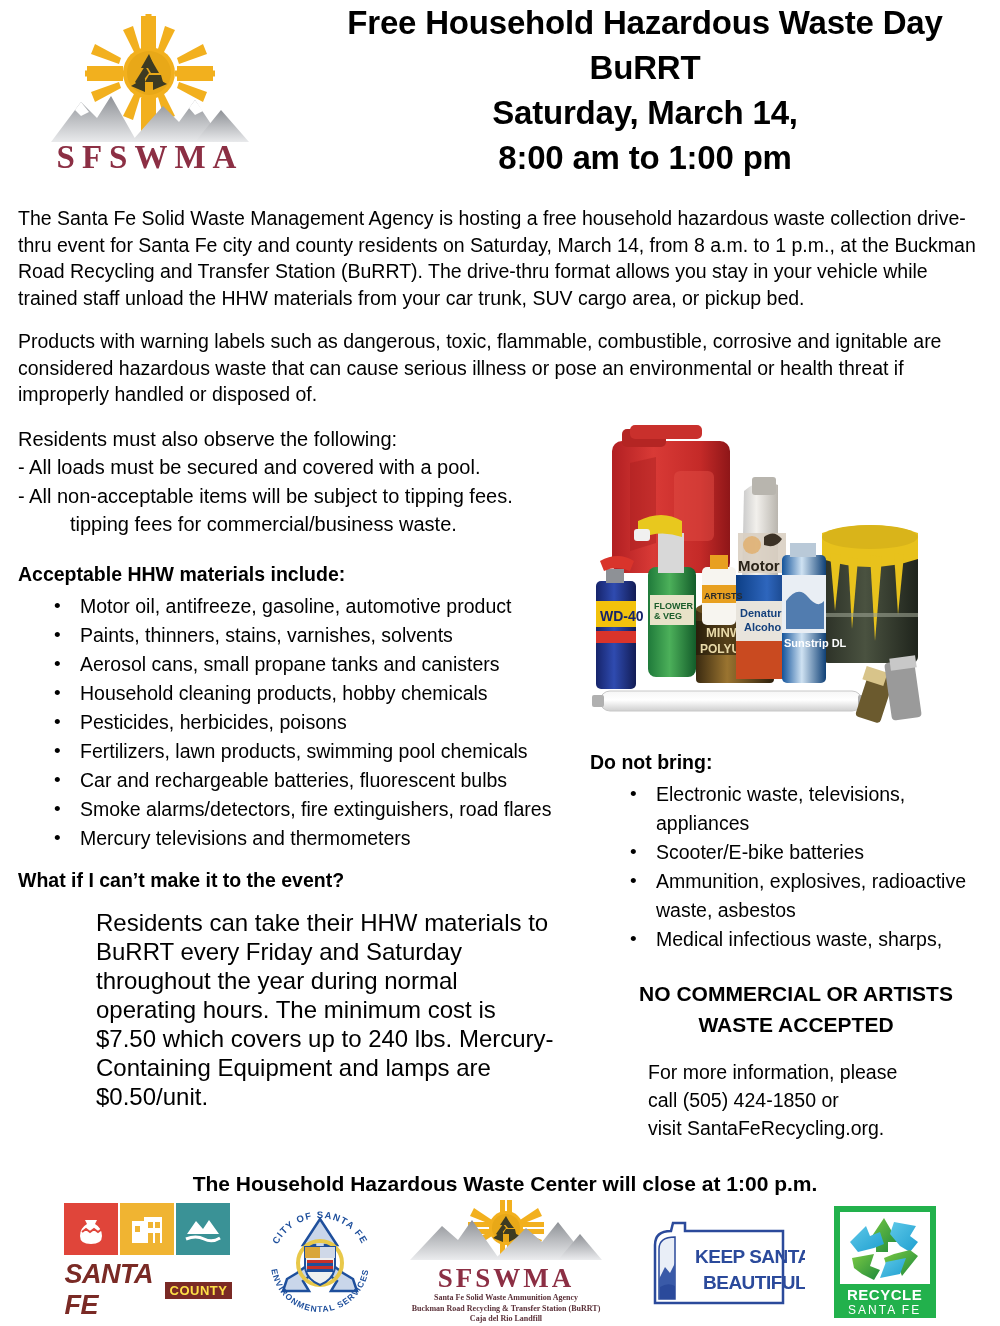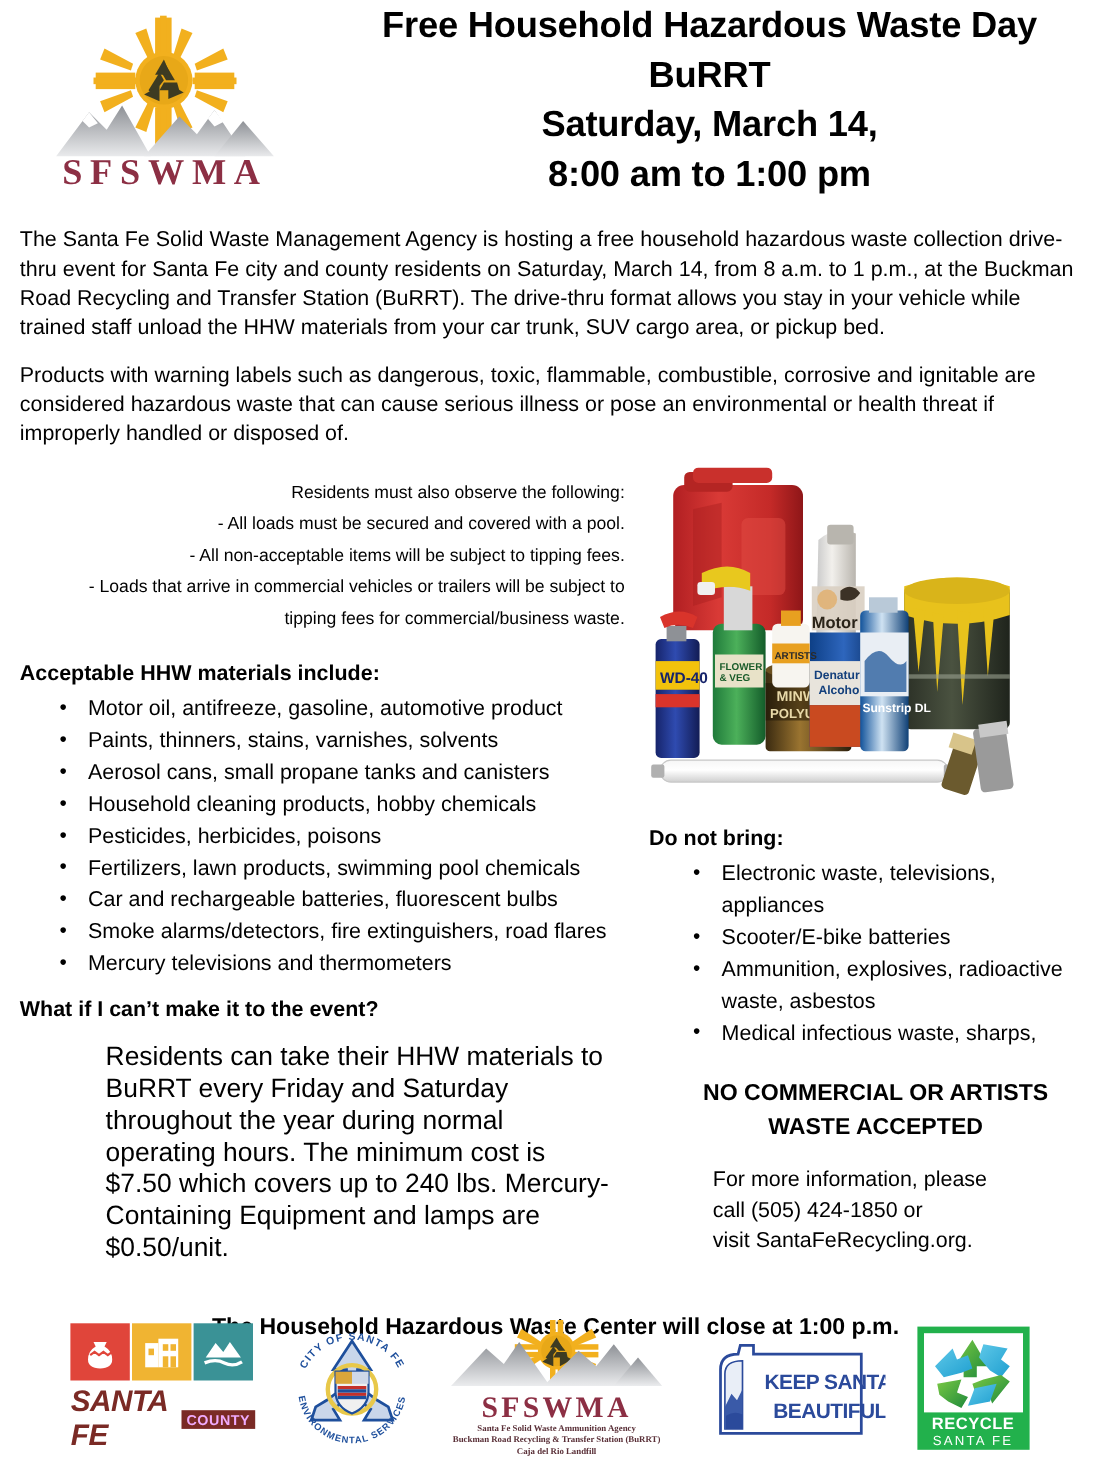--- a/index.html
+++ b/index.html
@@ -60,21 +60,21 @@
   }
 
   
   .content { padding: 0 8px 0 18px; }
   p.para {
     font-size: 19.5px;
     line-height: 26.5px;
     margin: 0 0 17px 0;
     text-align: left;
   }
-  .rules { font-size: 16px; line-height: 28.5px; margin: 10px; text-align: right; }
+  .rules { font-size: 20px; line-height: 28.5px; margin: 0; }
   .rules .rule-indent { padding-left: 52px; }
 
   .section-head {
     font-size: 19.5px;
     font-weight: bold;
     margin: 24px 0 6px 0;
   }
 
   ul.bullets { list-style: none; margin: 0; padding: 0; }
   ul.bullets li {
@@ -157,21 +157,21 @@
     margin-top: 4px;
     display: flex; align-items: center; gap: 5px;
   }
   .sfc-sf {
     font-family: "Liberation Sans", sans-serif;
     font-weight: bold; font-style: italic;
     font-size: 27px; color: #7a2a25; letter-spacing: -0.5px;
   }
   .sfc-county {
     font-family: "Liberation Sans", sans-serif;
-    font-weight: bold; font-size: 13px; color: #f0abfc;
+    font-weight: bold; font-size: 13px; color: #fde047;
     background: #7a2a25; padding: 1px 5px; letter-spacing: 0.5px;
   }
 
   
   .cosf { width: 118px; height: 118px; position: relative; }
   .cosf svg { position: absolute; left: 0; top: 0; }
 
   
   .sfswma-foot { width: 196px; text-align: center; position: relative; }
   .sfswma-foot .fword {
@@ -279,21 +279,20 @@
   <p class="para">Products with warning labels such as dangerous, toxic, flammable, combustible, corrosive and ignitable are considered hazardous waste that can cause serious illness or pose an environmental or health threat if improperly handled or disposed of.</p>
 
   <div class="cols">
 
     <div class="col-left">
 
       <div class="rules">
         <div>Residents must also observe the following:</div>
         <div>-  All loads must be secured and covered with a pool.</div>
         <div>-  All non-acceptable items will be subject to tipping fees.</div>
-        <div>-  Loads that arrive in commercial vehicles or trailers will be subject to</div>
         <div class="rule-indent">tipping fees for commercial/business waste.</div>
       </div>
 
       <div class="section-head">Acceptable HHW materials include:</div>
       <ul class="bullets">
         <li>Motor oil, antifreeze, gasoline, automotive product</li>
         <li>Paints, thinners, stains, varnishes, solvents</li>
         <li>Aerosol cans, small propane tanks and canisters</li>
         <li>Household cleaning products, hobby chemicals</li>
         <li>Pesticides, herbicides, poisons</li>

